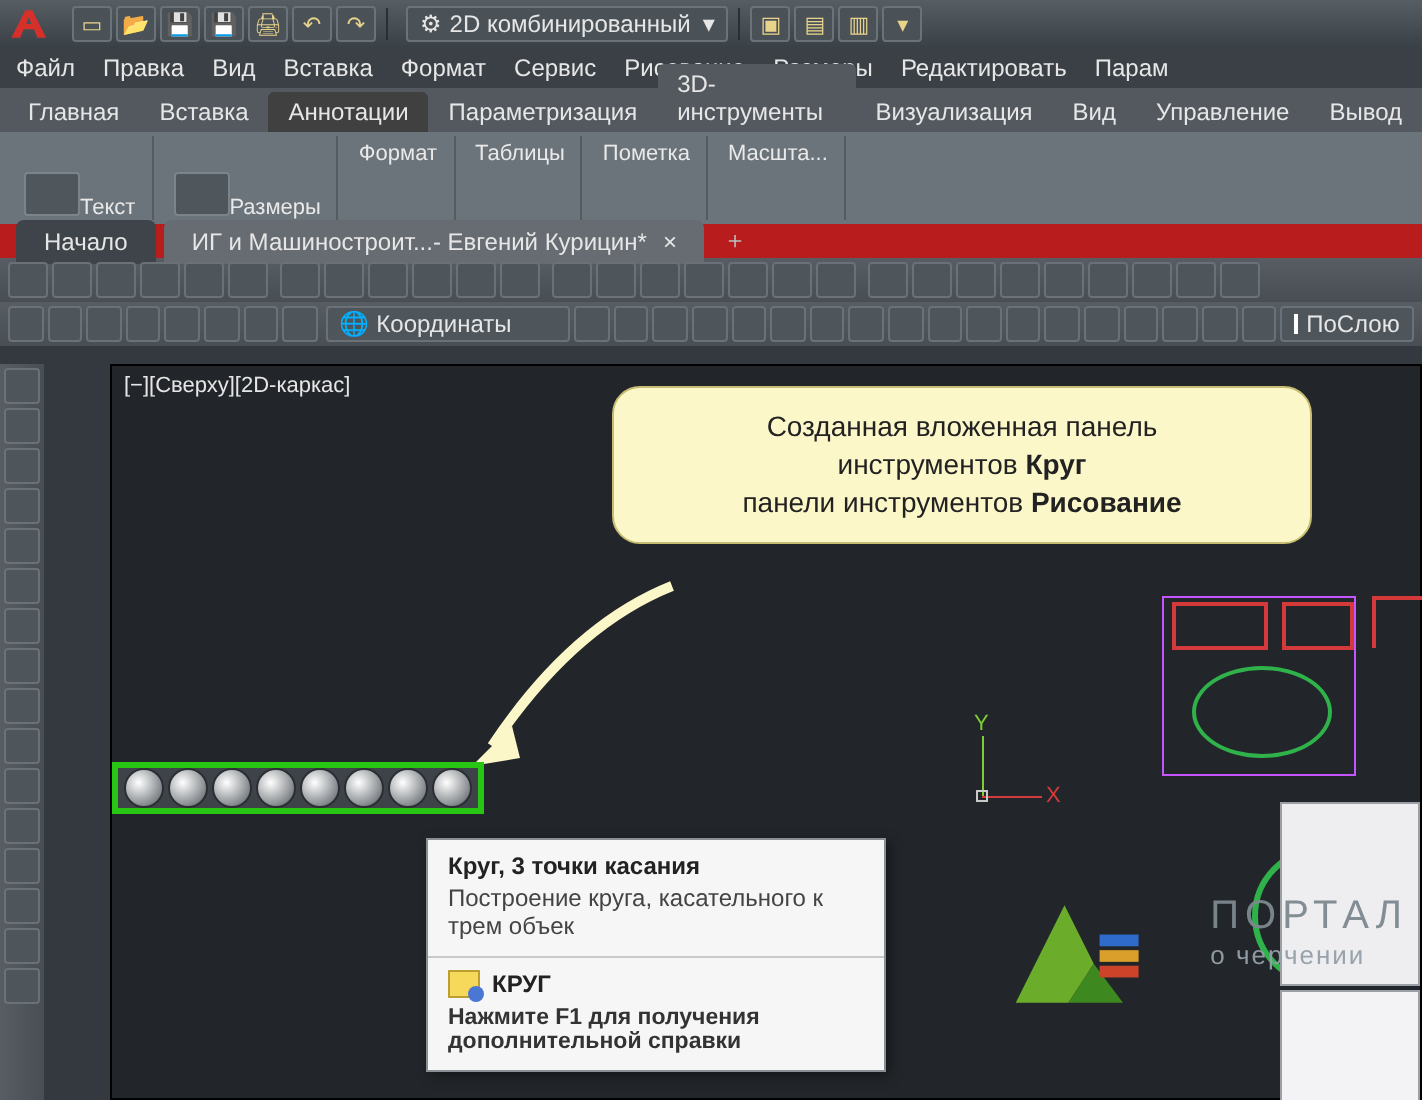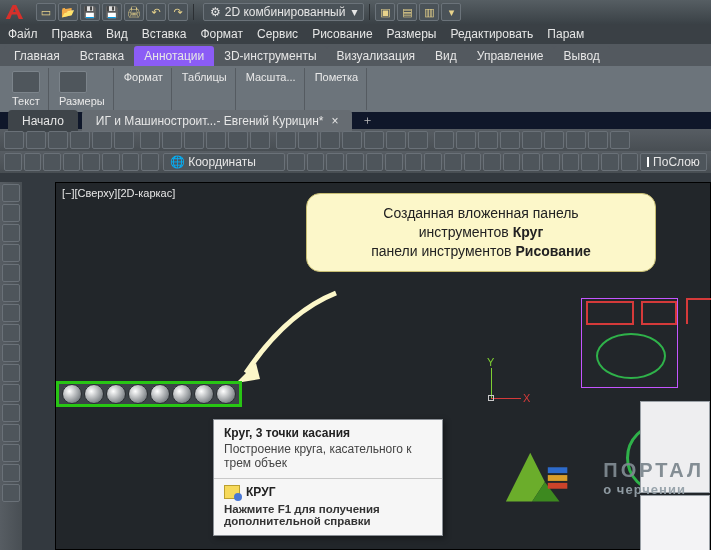--- a/index.html
+++ b/index.html
@@ -14,30 +14,30 @@
   .qat-sep { width:1px; height:16px; background:#2b2f33; margin:0 3px;}
   .workspace { height:18px; background:#4a5258; border:1px solid #6b737a; border-radius:2px; display:flex; align-items:center; padding:0 6px; color:#e6e6e6; margin-left:4px;}
   .workspace .gear{margin-right:4px;}
   .title-app { margin-left:auto; color:#e6e6e6; font-size:12px; padding-right:6px; white-space:nowrap;}
   
   .menubar { height:20px; background:#3a4045; display:flex; align-items:center; padding:0 8px; gap:14px; color:#e6e6e6; }
   .menubar span{cursor:default;}
   
   .ribtabs { height:22px; background:#53595f; display:flex; align-items:flex-end; padding-left:4px; }
   .ribtab { padding:3px 10px; color:#e6e6e6; font-size:12px; background:#53595f; border-top-left-radius:3px; border-top-right-radius:3px;}
-  .ribtab.active { background:#8b5cf6;}
+  .ribtab.active { background:#404040;}
   
   .ribbon { height:46px; background:#6c747b; display:flex; align-items:stretch; padding:2px 4px; gap:2px;}
-  .panel { display:flex; flex-direction:column; align-items:flex-start; justify-content:center; padding:0 8px; color:#e9e9e9; border-right:1px solid #555b61;}
+  .panel { display:flex; flex-direction:row; align-items:flex-end; justify-content:center; padding:0 8px; color:#e9e9e9; border-right:1px solid #555b61;}
   .panel .big { width:28px; height:22px; background:#4f565c; border:1px solid #7c848b; border-radius:2px; margin-bottom:2px;}
   .panel .lbl { font-size:11px; }
   .panel.small { flex-direction:row; align-items:flex-start; padding-top:3px;}
   .panel.small .lbl { font-size:11px; }
   
-  .filetabs { height:17px; background:#0f172a; display:flex; align-items:center; padding-left:8px; gap:4px;}
+  .filetabs { height:17px; background:#b91c1c; display:flex; align-items:center; padding-left:8px; gap:4px;}
   .ftab { height:22px; padding:0 14px; display:flex; align-items:center; border-top-left-radius:4px; border-top-right-radius:4px; color:#e6e6e6; font-size:12px; }
   .ftab.home{ background:#3e4449;}
   .ftab.doc { background:#666c72;}
   .ftab.plus{ width:22px; padding:0; justify-content:center; color:#bdbdbd;}
   
   .toolrow { height:22px; background:linear-gradient(#575d63,#484e53); display:flex; align-items:center; padding:0 4px; gap:2px;}
   .tbtn { width:20px; height:18px; border:1px solid #6a7178; background:#4e555b; border-radius:2px; display:flex; align-items:center; justify-content:center;}
   .tbtn.sep{ width:2px; background:transparent; border:none;}
   .coord { height:18px; background:#4e555b; border:1px solid #6a7178; border-radius:2px; display:flex; align-items:center; padding:0 6px; color:#e6e6e6; margin-left:2px;}
   .coord input{ background:transparent; border:none; color:#e6e6e6; width:90px; font-size:12px;}
@@ -78,21 +78,21 @@
   .tooltip{position:absolute; left:157px; top:236px; width:230px; background:#f6f6f6; border:1px solid #8a8f95; box-shadow:2px 2px 6px rgba(0,0,0,.4); color:#222;}
   .tooltip .tt-title{font-weight:700; padding:6px 10px 2px; font-size:12px;}
   .tooltip .tt-desc{padding:0 10px 8px; font-size:12px; color:#444;}
   .tooltip .tt-sep{height:1px; background:#c9c9c9;}
   .tooltip .tt-cmd{display:flex; align-items:center; gap:6px; padding:6px 10px 4px; font-weight:700; font-size:12px;}
   .tooltip .tt-cmd .ico{width:16px; height:14px; background:#f6d95a; border:1px solid #bba030; position:relative;}
   .tooltip .tt-cmd .ico::after{content:""; position:absolute; right:-3px; bottom:-3px; width:8px; height:8px; background:#4a77d4; border-radius:50%;}
   .tooltip .tt-f1{padding:0 10px 8px; font-size:11.5px; font-weight:700; color:#333;}
 
   
-  .portal{position:absolute; right:6px; bottom:40px; display:flex; align-items:center; gap:24px; opacity:.95;font-weight:bold;}
+  .portal{position:absolute; right:6px; bottom:40px; display:flex; align-items:flex-start; gap:24px; opacity:.95;}
   .portal svg{width:78px; height:62px;}
   .portal .txt{display:flex; flex-direction:column; color:#8b959c; }
   .portal .txt .l1{font-size:20px; letter-spacing:3px; color:#7e8890;}
   .portal .txt .l2{font-size:13px; color:#94a0a8; letter-spacing:1px;}
 
   .layer-name{height:18px; background:#4e555b; border:1px solid #6a7178; border-radius:2px; padding:0 6px; color:#e6e6e6; display:flex; align-items:center; min-width:60px;}
 </style>
 </head>
 <body>
 
@@ -134,20 +134,21 @@
   <span>Рисование</span>
   <span>Размеры</span>
   <span>Редактировать</span>
   <span>Парам</span>
 </div>
 
 <div class="ribtabs">
   <div class="ribtab">Главная</div>
   <div class="ribtab">Вставка</div>
   <div class="ribtab active">Аннотации</div>
+  <div class="ribtab">Параметризация</div>
   <div class="ribtab">3D-инструменты</div>
   <div class="ribtab">Визуализация</div>
   <div class="ribtab">Вид</div>
   <div class="ribtab">Управление</div>
   <div class="ribtab">Вывод</div>
 </div>
 
 <div class="ribbon">
   <div class="panel">
     <div class="big"></div>
@@ -157,24 +158,24 @@
     <div class="big"></div>
     <div class="lbl">Размеры</div>
   </div>
   <div class="panel small">
       <div class="lbl">Формат</div>
     </div>
   <div class="panel small">
       <div class="lbl">Таблицы</div>
     </div>
   <div class="panel small">
+      <div class="lbl">Пометка</div>
+    </div>
+  <div class="panel small">
       <div class="lbl">Масшта...</div>
-    </div>
-  <div class="panel small">
-      <div class="lbl">Пометка</div>
     </div>
 </div>
 
 <div class="filetabs">
   <div class="ftab home">Начало</div>
   <div class="ftab doc">
     <span>ИГ и Машиностроит...- Евгений Курицин*</span>
     <span style="margin-left:8px;">×</span>
   </div>
   <div class="ftab plus">＋</div>

